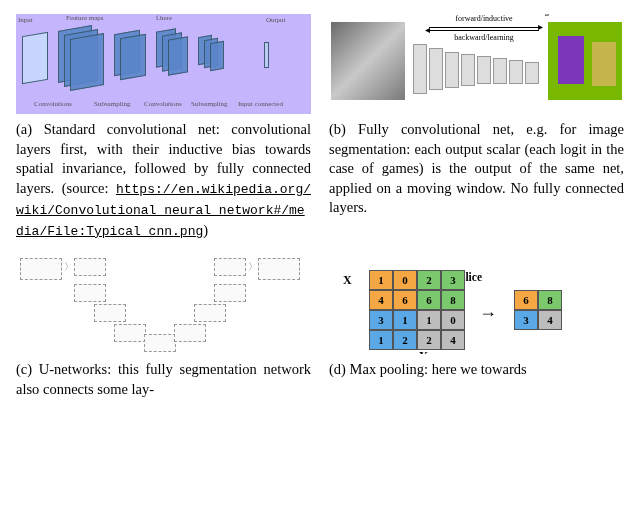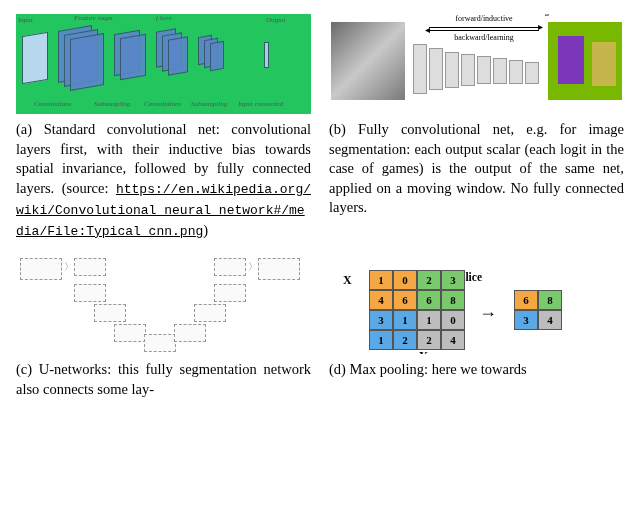--- a/index.html
+++ b/index.html
@@ -38,21 +38,21 @@
     text-justify: inter-word;
   }
   .tt {
     font-family: "Courier New", monospace;
     font-size: 13px;
     text-decoration: underline;
     word-break: break-all;
     line-height: 1.55;
   }
   
-  .fa { background: #22c55e; font-style: italic; }
+  .fa { background: #c4b5fd; }
   .fa .block { position:absolute; background:#5a86c9; border:1px solid #356; transform: skewY(-10deg); opacity:0.9;}
   .fa .lbl { position:absolute; font-size: 7px; color:#555; }
   
   .fb { background:#fff; }
   .fb .img { position:absolute; width:74px; height:78px; }
   .fb .img.left { left:2px; top:8px; background:linear-gradient(135deg,#6a6a6a,#c9c9c9,#7a7a7a); }
   .fb .img.right { right:2px; top:8px; background:#78b800; }
   .fb .img.right::before{content:"";position:absolute;left:10px;top:14px;width:26px;height:48px;background:#7b36ba;}
   .fb .img.right::after{content:"";position:absolute;right:6px;top:20px;width:24px;height:44px;background:#c4b64a;}
   .fb .bar{position:absolute;top:30px;background:#ddd;border:1px solid #999;width:12px;}
@@ -75,21 +75,21 @@
   .fd .arrowr{position:absolute;font-size:18px;font-weight:bold;}
 </style>
 </head>
 <body>
 
 <div class="grid">
 
   <div class="panel">
     <div class="figbox fa">
       <span class="lbl" style="left:2px;top:2px;">Input</span>
-      <span class="lbl" style="left:50px;top:0;margin-left:8px;">Feature maps</span>
+      <span class="lbl" style="left:50px;top:0;">Feature maps</span>
       <span class="lbl" style="left:140px;top:0;">f.here</span>
       <span class="lbl" style="left:250px;top:2px;">Output</span>
       <div class="block" style="left:6px;top:20px;width:24px;height:46px;background:#c8dafc;"></div>
       <div class="block" style="left:42px;top:14px;width:32px;height:50px;"></div>
       <div class="block" style="left:48px;top:18px;width:32px;height:50px;"></div>
       <div class="block" style="left:54px;top:22px;width:32px;height:50px;"></div>
       <div class="block" style="left:98px;top:18px;width:24px;height:40px;"></div>
       <div class="block" style="left:104px;top:22px;width:24px;height:40px;"></div>
       <div class="block" style="left:140px;top:16px;width:18px;height:34px;"></div>
       <div class="block" style="left:146px;top:20px;width:18px;height:34px;"></div>

